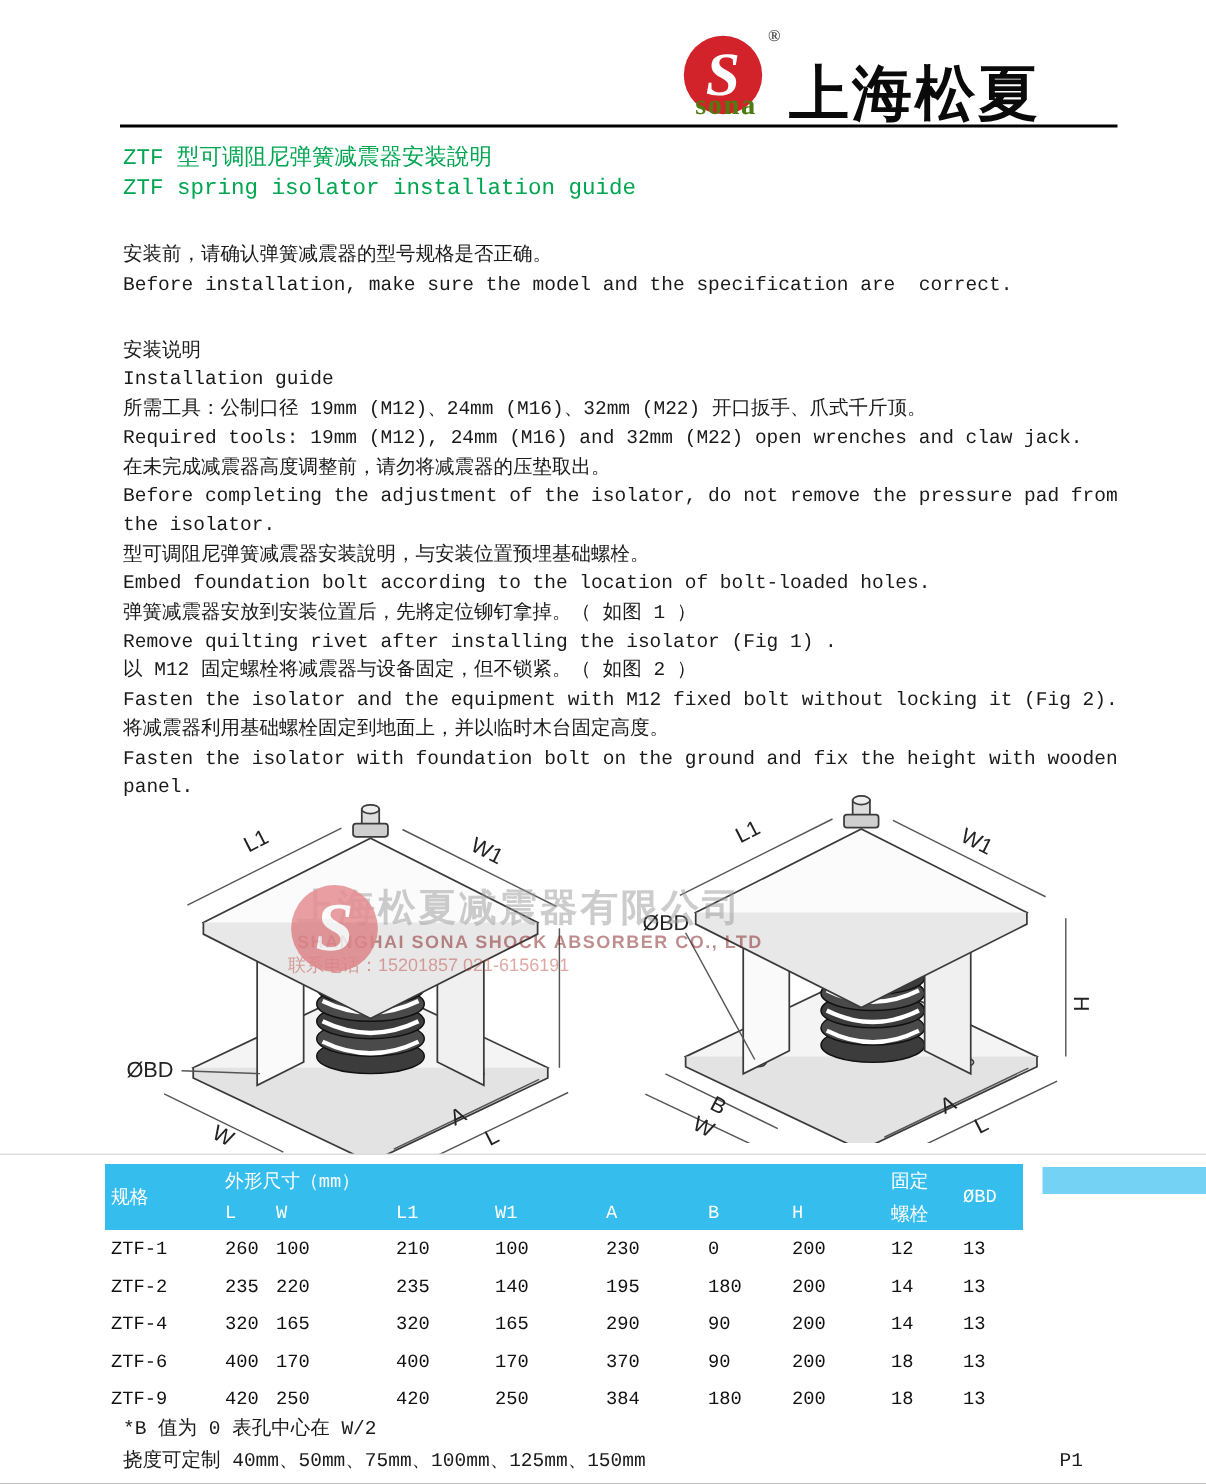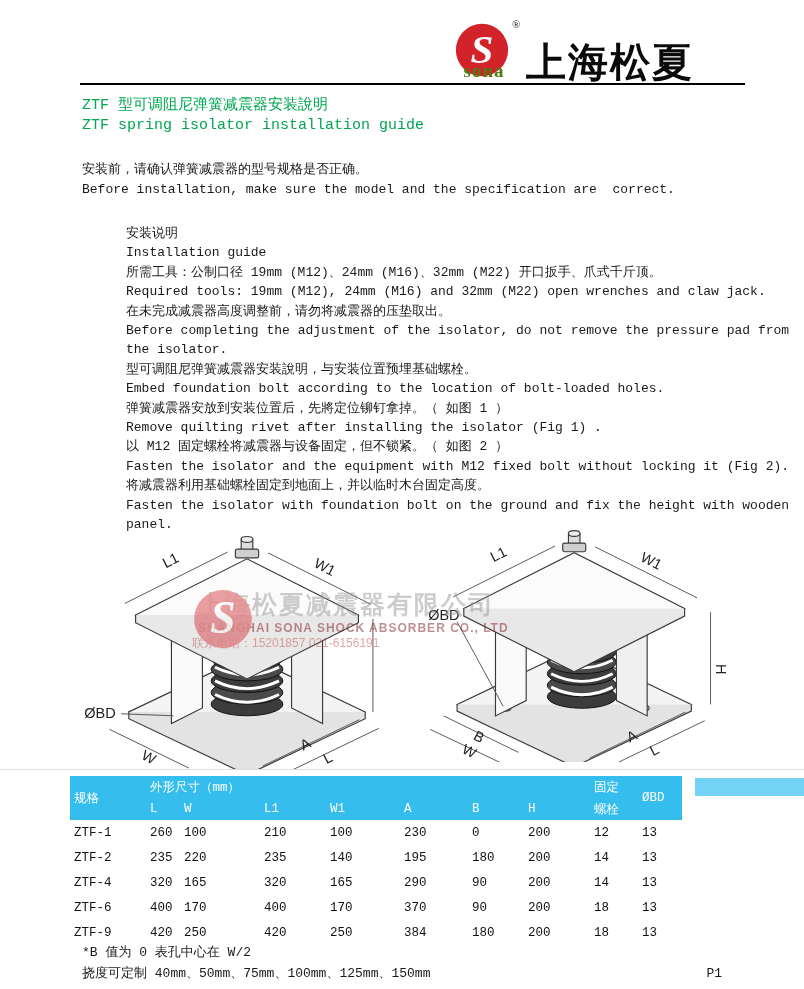--- a/index.html
+++ b/index.html
@@ -16,21 +16,21 @@
   .logo-reg { position:absolute; left:72px; top:0; font-size:11px; font-family:"Liberation Serif",serif; color:#222; }
   .logo-sona { position:absolute; left:16px; top:42px; width:56px; text-align:center;
     font-family:"Liberation Serif","DejaVu Serif",serif; font-weight:bold; font-size:19px; letter-spacing:1px; color:#4d7c0f; }
   .logo-cn { position:absolute; left:86px; top:17px; font-size:40px; font-weight:bold; color:#0a0a0a;
     font-family:"Liberation Sans","DejaVu Sans",sans-serif; letter-spacing:2px; white-space:nowrap; }
   .rule { position:absolute; left:80px; top:83px; width:665px; height:2px; background:#000; }
   
   .title { position:absolute; left:82px; top:96px; line-height:20px; font-size:15px; color:#00A651; }
   
   .intro { position:absolute; left:82px; top:160px; font-size:13px; line-height:19.5px; }
-  .guide { position:absolute; left:82px; top:224px; font-size:13px; line-height:19.4px;margin-left:44px; }
+  .guide { position:absolute; left:82px; top:224px; font-size:13px; line-height:19.4px; }
   .line { min-height:19.4px; white-space:pre; }
   
   .figure { position:absolute; left:82px; top:522px; width:668px; height:248px; }
   .figure svg { position:absolute; top:0; }
   .svg-left { left:0; }
   .svg-right { left:326px; top:14px; }
   .dim-line { stroke:#555; stroke-width:1; fill:none; }
   .part { stroke:#3a3a3a; stroke-width:1.2; }
   .dim-text { font-family:"Liberation Sans","DejaVu Sans",sans-serif; font-size:15px; fill:#222; }
   .watermark { position:absolute; left:110px; top:66px; width:560px; opacity:0.5; pointer-events:none; }

